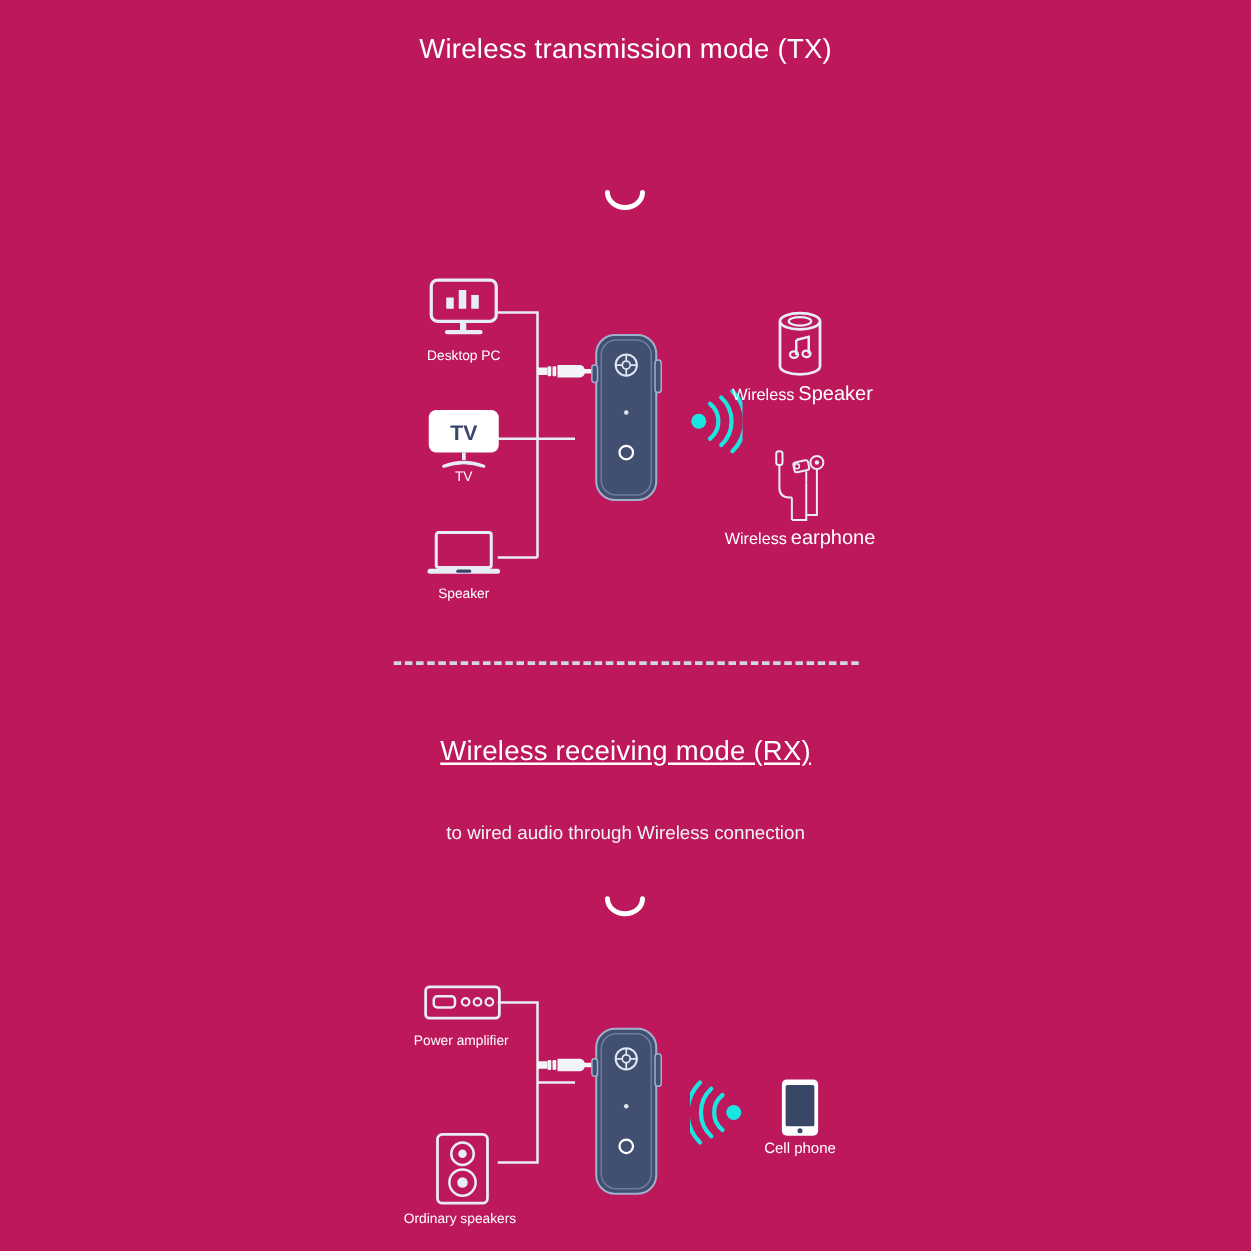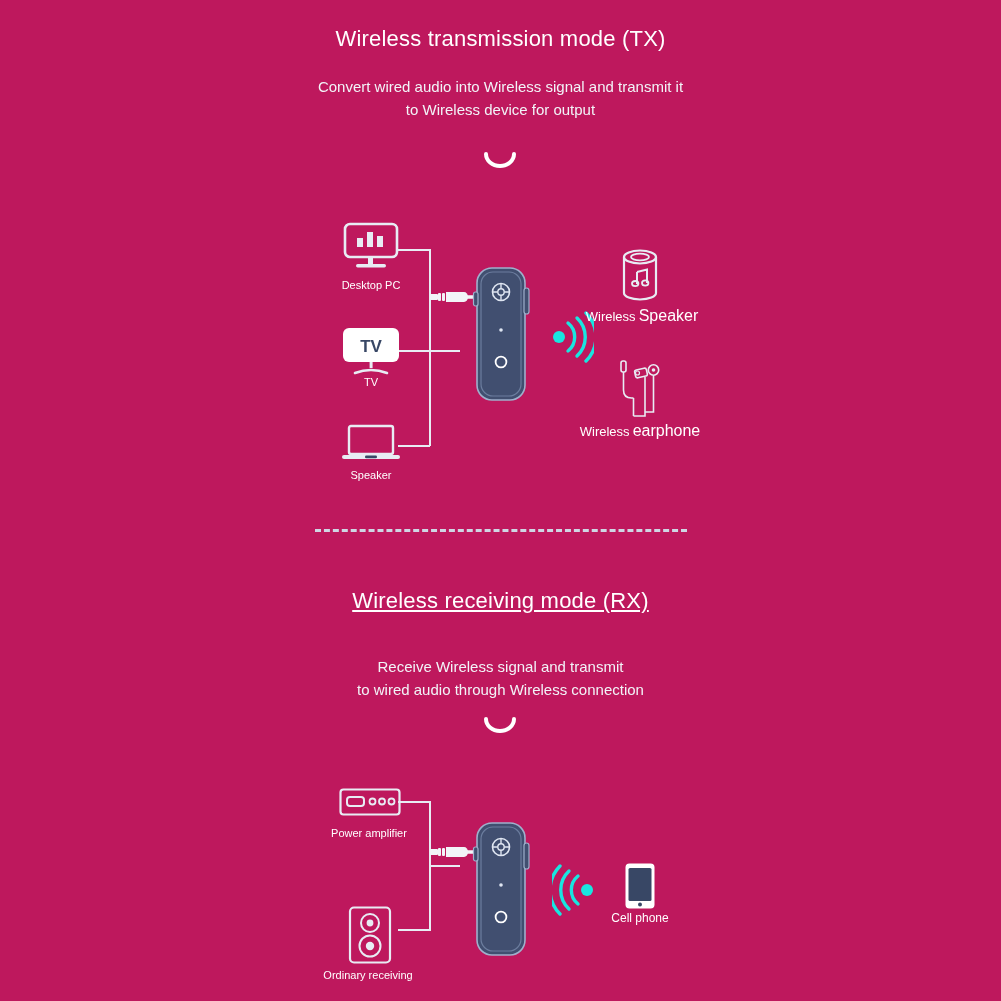--- a/index.html
+++ b/index.html
@@ -63,24 +63,20 @@
   .waves { position: absolute; }
   .waves.flip { transform: scaleX(-1); }
 </style>
 </head>
 <body>
 
 <div class="page">
 
   <div class="section-title" style="top:26px;">Wireless transmission mode (TX)</div>
 
-  <div class="section-sub" style="top:75px;">
-    <span class="sub-line">Convert wired audio into Wireless signal and transmit it</span>
-    <span class="sub-line">to Wireless device for output</span>
-  </div>
 
   <div class="arc" style="left:482px; top:150px;">
     <svg width="36" height="24" viewBox="0 0 36 24">
       <path d="M4 4 a14 12 0 0 0 28 0" fill="none" stroke="#ffffff" stroke-width="4" stroke-linecap="round"></path>
     </svg>
   </div>
 
   <div class="wires" style="left:398px; top:246px;">
     <svg width="80" height="210" viewBox="0 0 80 210">
       <path d="M0 4 H32 V105 H62" fill="none" stroke="#e8ecf4" stroke-width="2"></path>
@@ -187,21 +183,20 @@
   <div class="caption" style="left:570px; top:422px; width:140px;">
     <span class="lead">Wireless</span>
     <span class="tail">earphone</span>
   </div>
 
   <div class="divider"></div>
 
   <div class="section-title" style="top:588px;text-decoration:underline;">Wireless receiving mode (RX)</div>
 
   <div class="section-sub" style="top:655px;">
-    <span class="sub-line">Receive Wireless signal and transmit</span>
     <span class="sub-line">to wired audio through Wireless connection</span>
   </div>
 
   <div class="arc" style="left:482px; top:715px;">
     <svg width="36" height="24" viewBox="0 0 36 24">
       <path d="M4 4 a14 12 0 0 0 28 0" fill="none" stroke="#ffffff" stroke-width="4" stroke-linecap="round"></path>
     </svg>
   </div>
 
   <div class="wires" style="left:398px; top:800px;">
@@ -224,21 +219,21 @@
 
   <div class="device" style="left:348px; top:906px;">
     <svg width="44" height="58" viewBox="0 0 44 58">
       <rect x="2" y="1.5" width="40" height="55" rx="4" fill="none" stroke="#e8ecf4" stroke-width="2.2"></rect>
       <circle cx="22" cy="17" r="9" fill="none" stroke="#e8ecf4" stroke-width="2"></circle>
       <circle cx="22" cy="17" r="3.4" fill="#e8ecf4"></circle>
       <circle cx="22" cy="40" r="10.5" fill="none" stroke="#e8ecf4" stroke-width="2"></circle>
       <circle cx="22" cy="40" r="4.2" fill="#e8ecf4"></circle>
     </svg>
   </div>
-  <div class="caption" style="left:297px; top:969px; width:142px;">Ordinary receiving</div>
+  <div class="caption" style="left:297px; top:969px; width:142px;">Ordinary speakers</div>
 
   <div class="device" style="left:430px; top:843px;">
     <svg width="48" height="18" viewBox="0 0 48 18">
       <rect x="0" y="6" width="8" height="6" rx="1" fill="#f2f4f8"></rect>
       <rect x="8" y="5" width="3" height="8" rx="1" fill="#f2f4f8"></rect>
       <rect x="12" y="5" width="3" height="8" rx="1" fill="#f2f4f8"></rect>
       <path d="M16 4 H34 a4 5 0 0 1 0 10 H16 Z" fill="#f2f4f8"></path>
       <rect x="34" y="7.2" width="12" height="3.6" rx="1.8" fill="#f2f4f8"></rect>
     </svg>
   </div>

